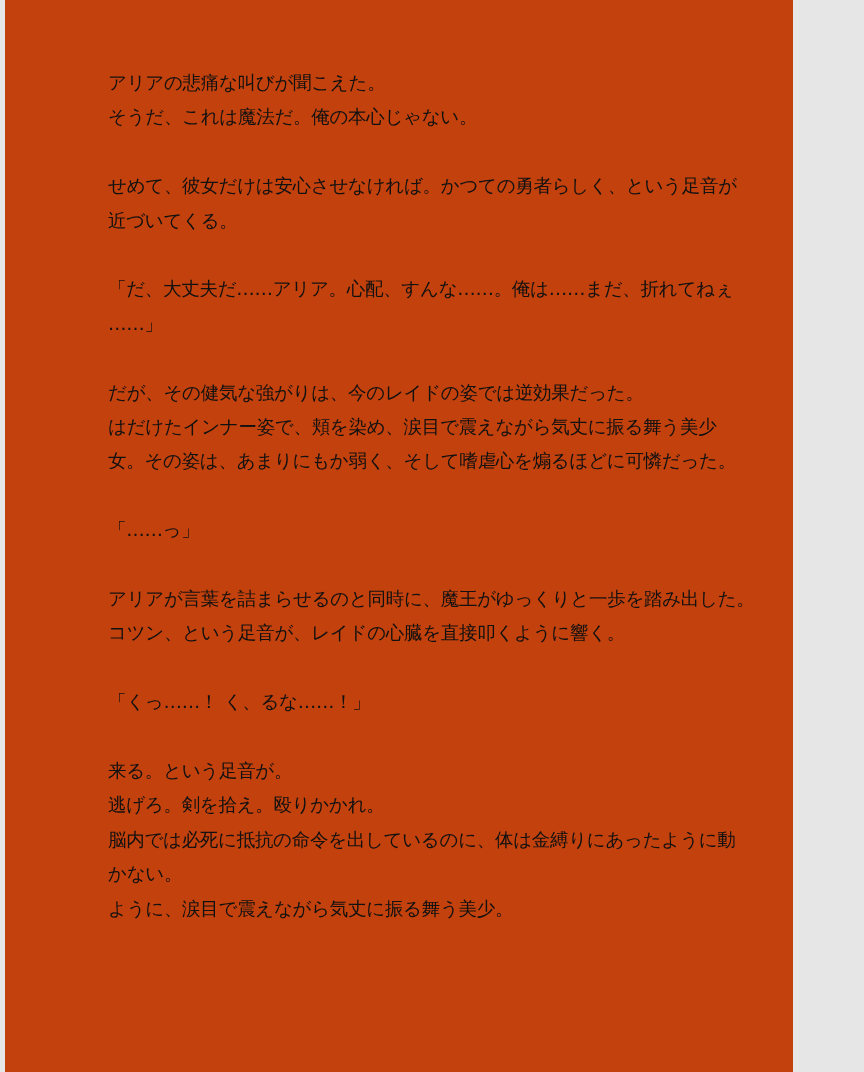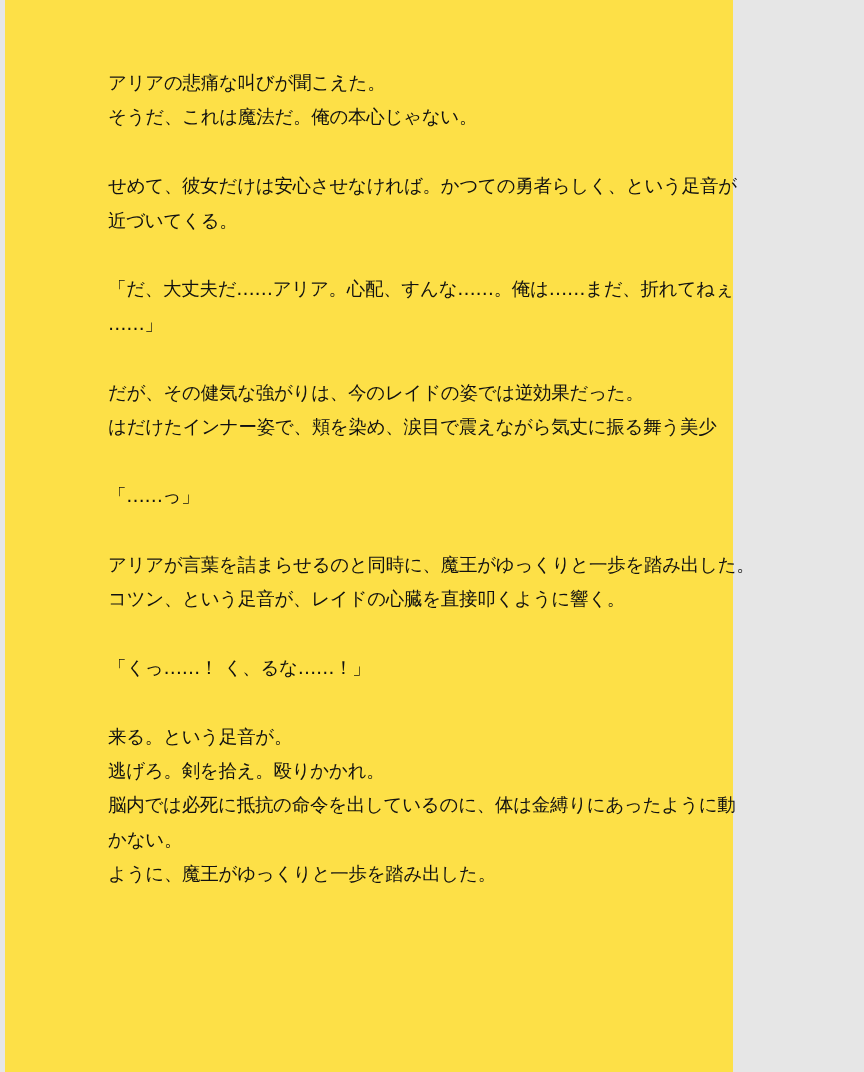--- a/index.html
+++ b/index.html
@@ -7,24 +7,23 @@
       padding: 0;
       width: 864px;
       height: 1072px;
       overflow: hidden;
       background: #e6e6e6;
     }
     .page {
       position: absolute;
       left: 5px;
       top: 0;
-      width: 695px;
+      width: 788px;
       height: 1072px;
-      background: #fde047;
-      padding-left: 33px;
+      background: #c2410c;
     }
     .content {
       position: absolute;
       left: 103px;
       top: 66px;
       width: 660px;
       font-family: "DejaVu Sans", "Liberation Sans", sans-serif;
       font-size: 18.5px;
       line-height: 34.4px;
       color: #111111;
@@ -65,20 +64,21 @@
 
     <div class="para">
       <span class="line">「だ、大丈夫だ……アリア。心配、すんな……。俺は……まだ、折れてねぇ</span>
       <span class="line">……」</span>
     </div>
     <span class="blank"></span>
 
     <div class="para">
       <span class="line">だが、その健気な強がりは、今のレイドの姿では逆効果だった。</span>
       <span class="line">はだけたインナー姿で、頬を染め、涙目で震えながら気丈に振る舞う美少</span>
+      <span class="line">女。その姿は、あまりにもか弱く、そして嗜虐心を煽るほどに可憐だった。</span>
     </div>
     <span class="blank"></span>
 
     <div class="para">
       <span class="line">「……っ」</span>
     </div>
     <span class="blank"></span>
 
     <div class="para">
       <span class="line">アリアが言葉を詰まらせるのと同時に、魔王がゆっくりと一歩を踏み出した。</span>
@@ -89,17 +89,17 @@
     <div class="para">
       <span class="line">「くっ……！ く、るな……！」</span>
     </div>
     <span class="blank"></span>
 
     <div class="para">
       <span class="line">来る。という足音が。</span>
       <span class="line">逃げろ。剣を拾え。殴りかかれ。</span>
       <span class="line">脳内では必死に抵抗の命令を出しているのに、体は金縛りにあったように動</span>
       <span class="line">かない。</span>
-      <span class="line">ように、魔王がゆっくりと一歩を踏み出した。</span>
+      <span class="line">ように、涙目で震えながら気丈に振る舞う美少。</span>
     </div>
 
   </div>
 </div>
 
 </body></html>

